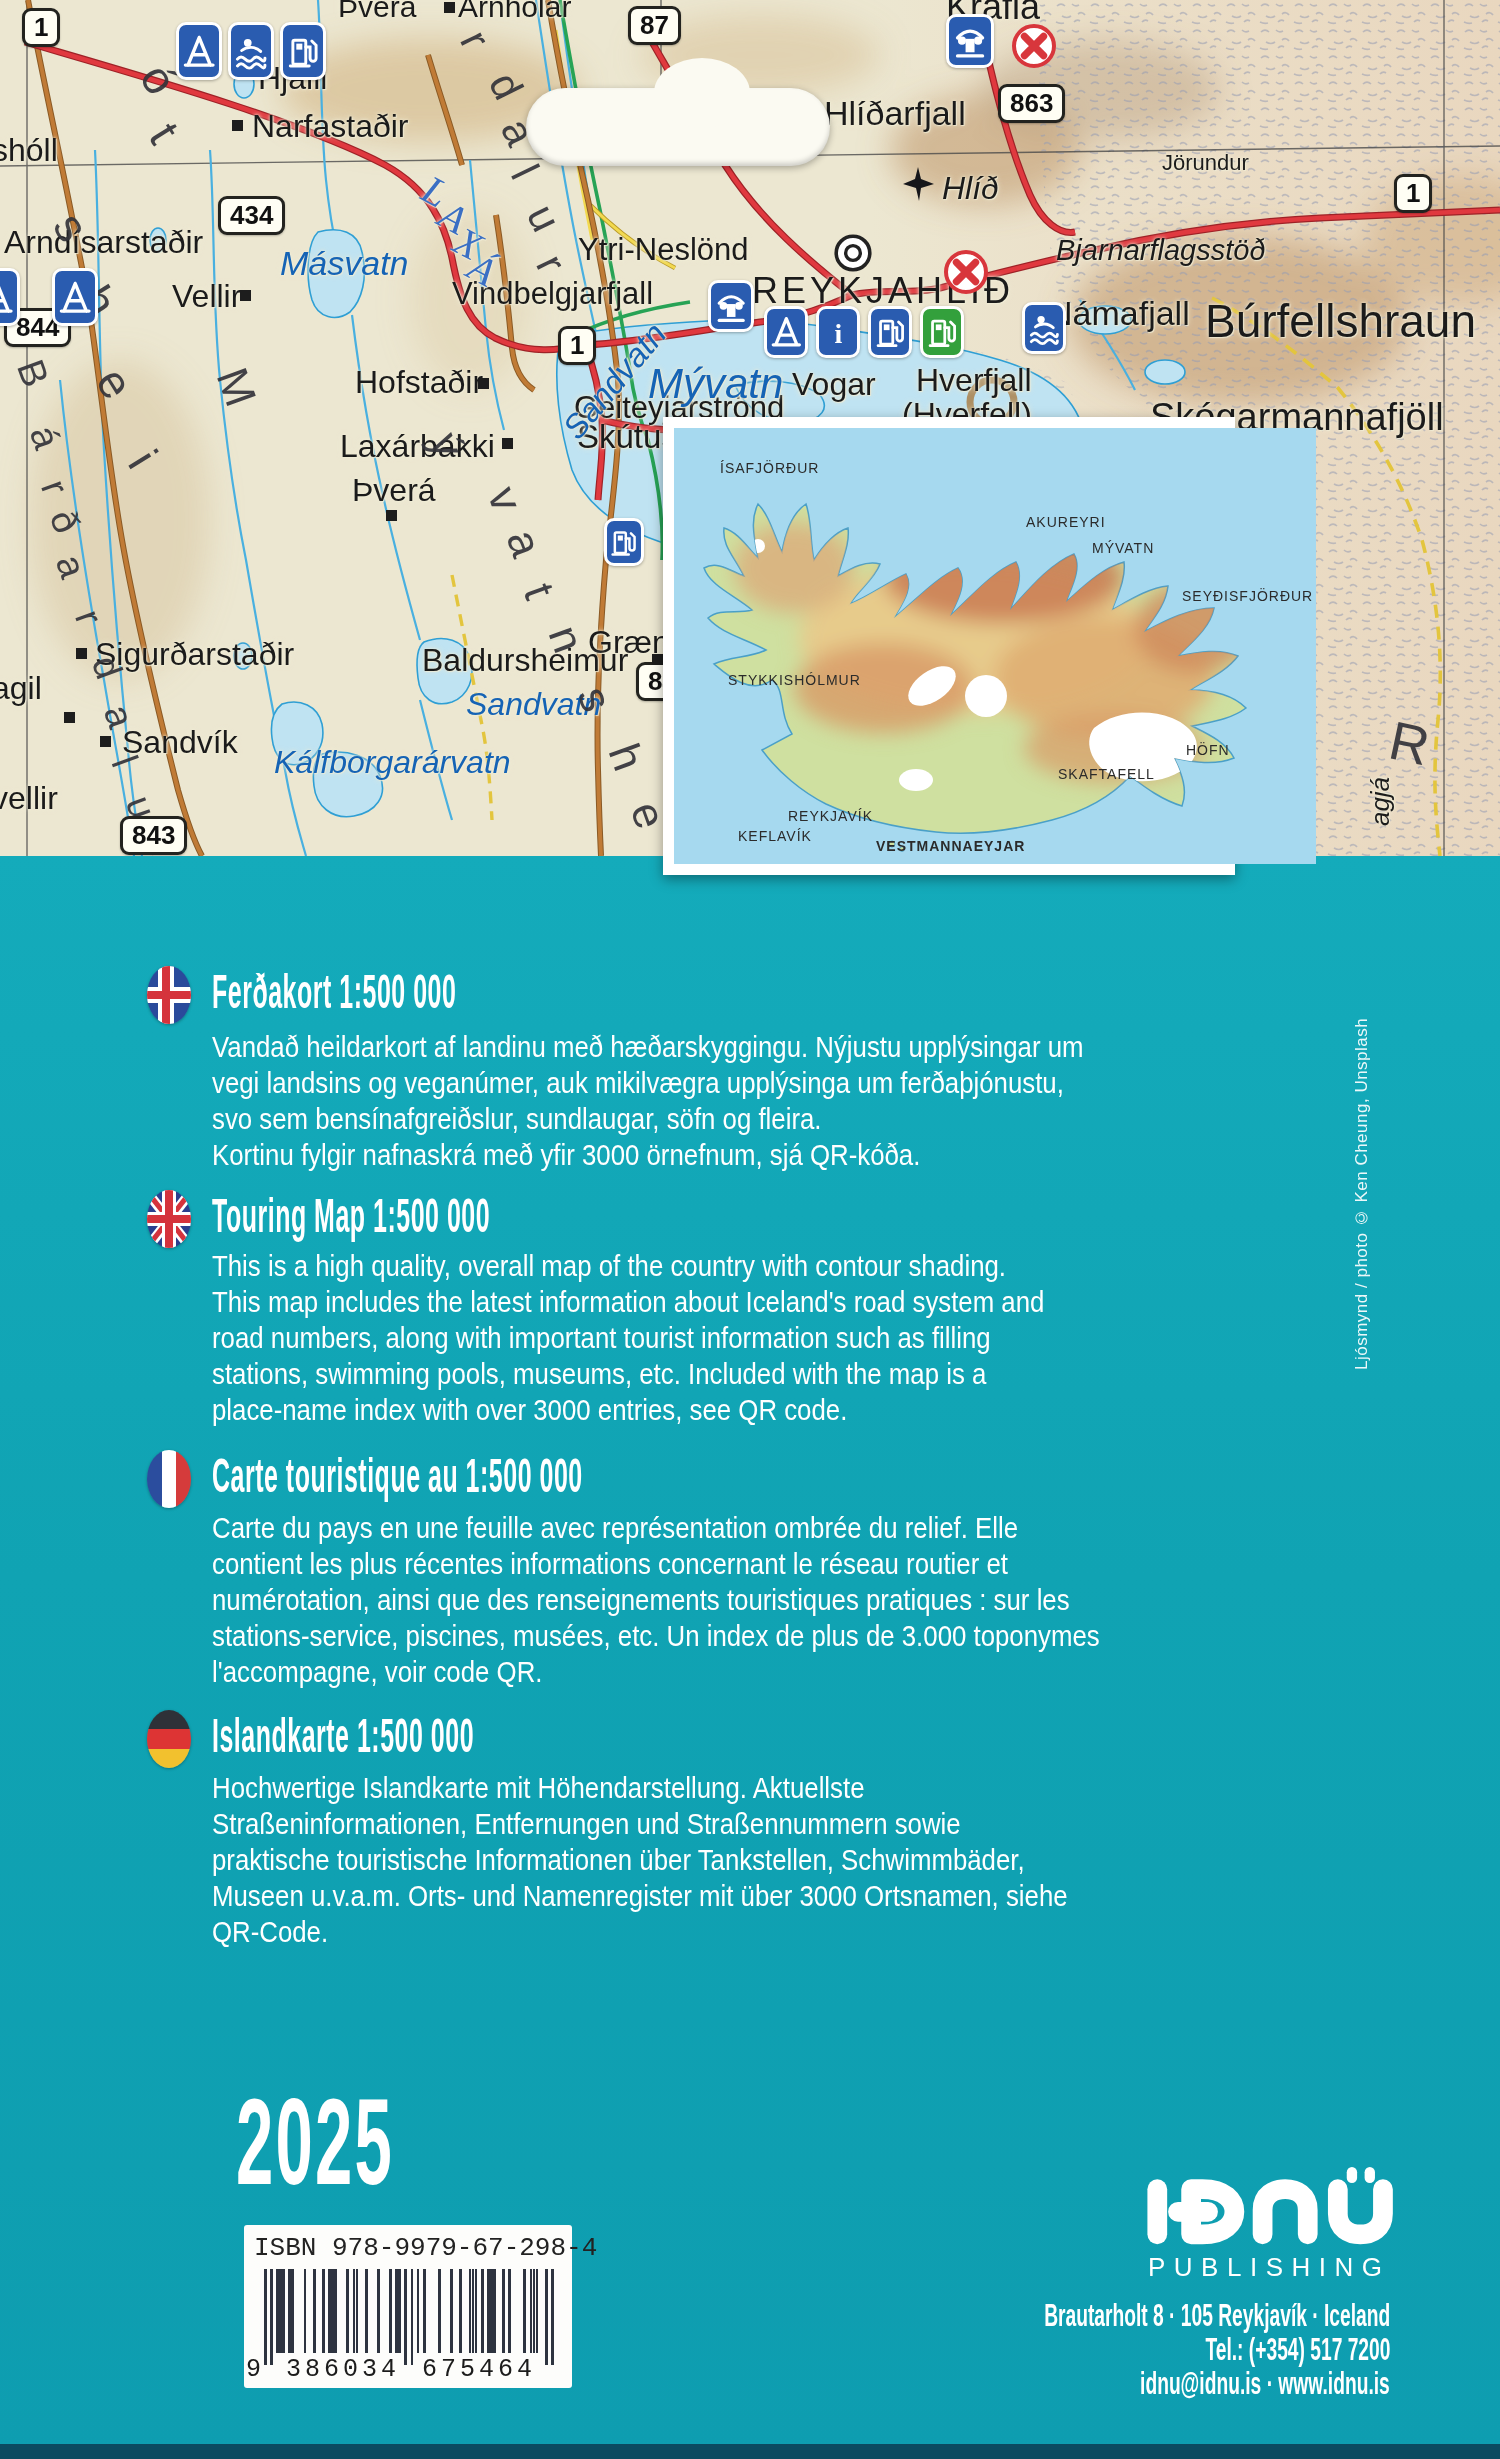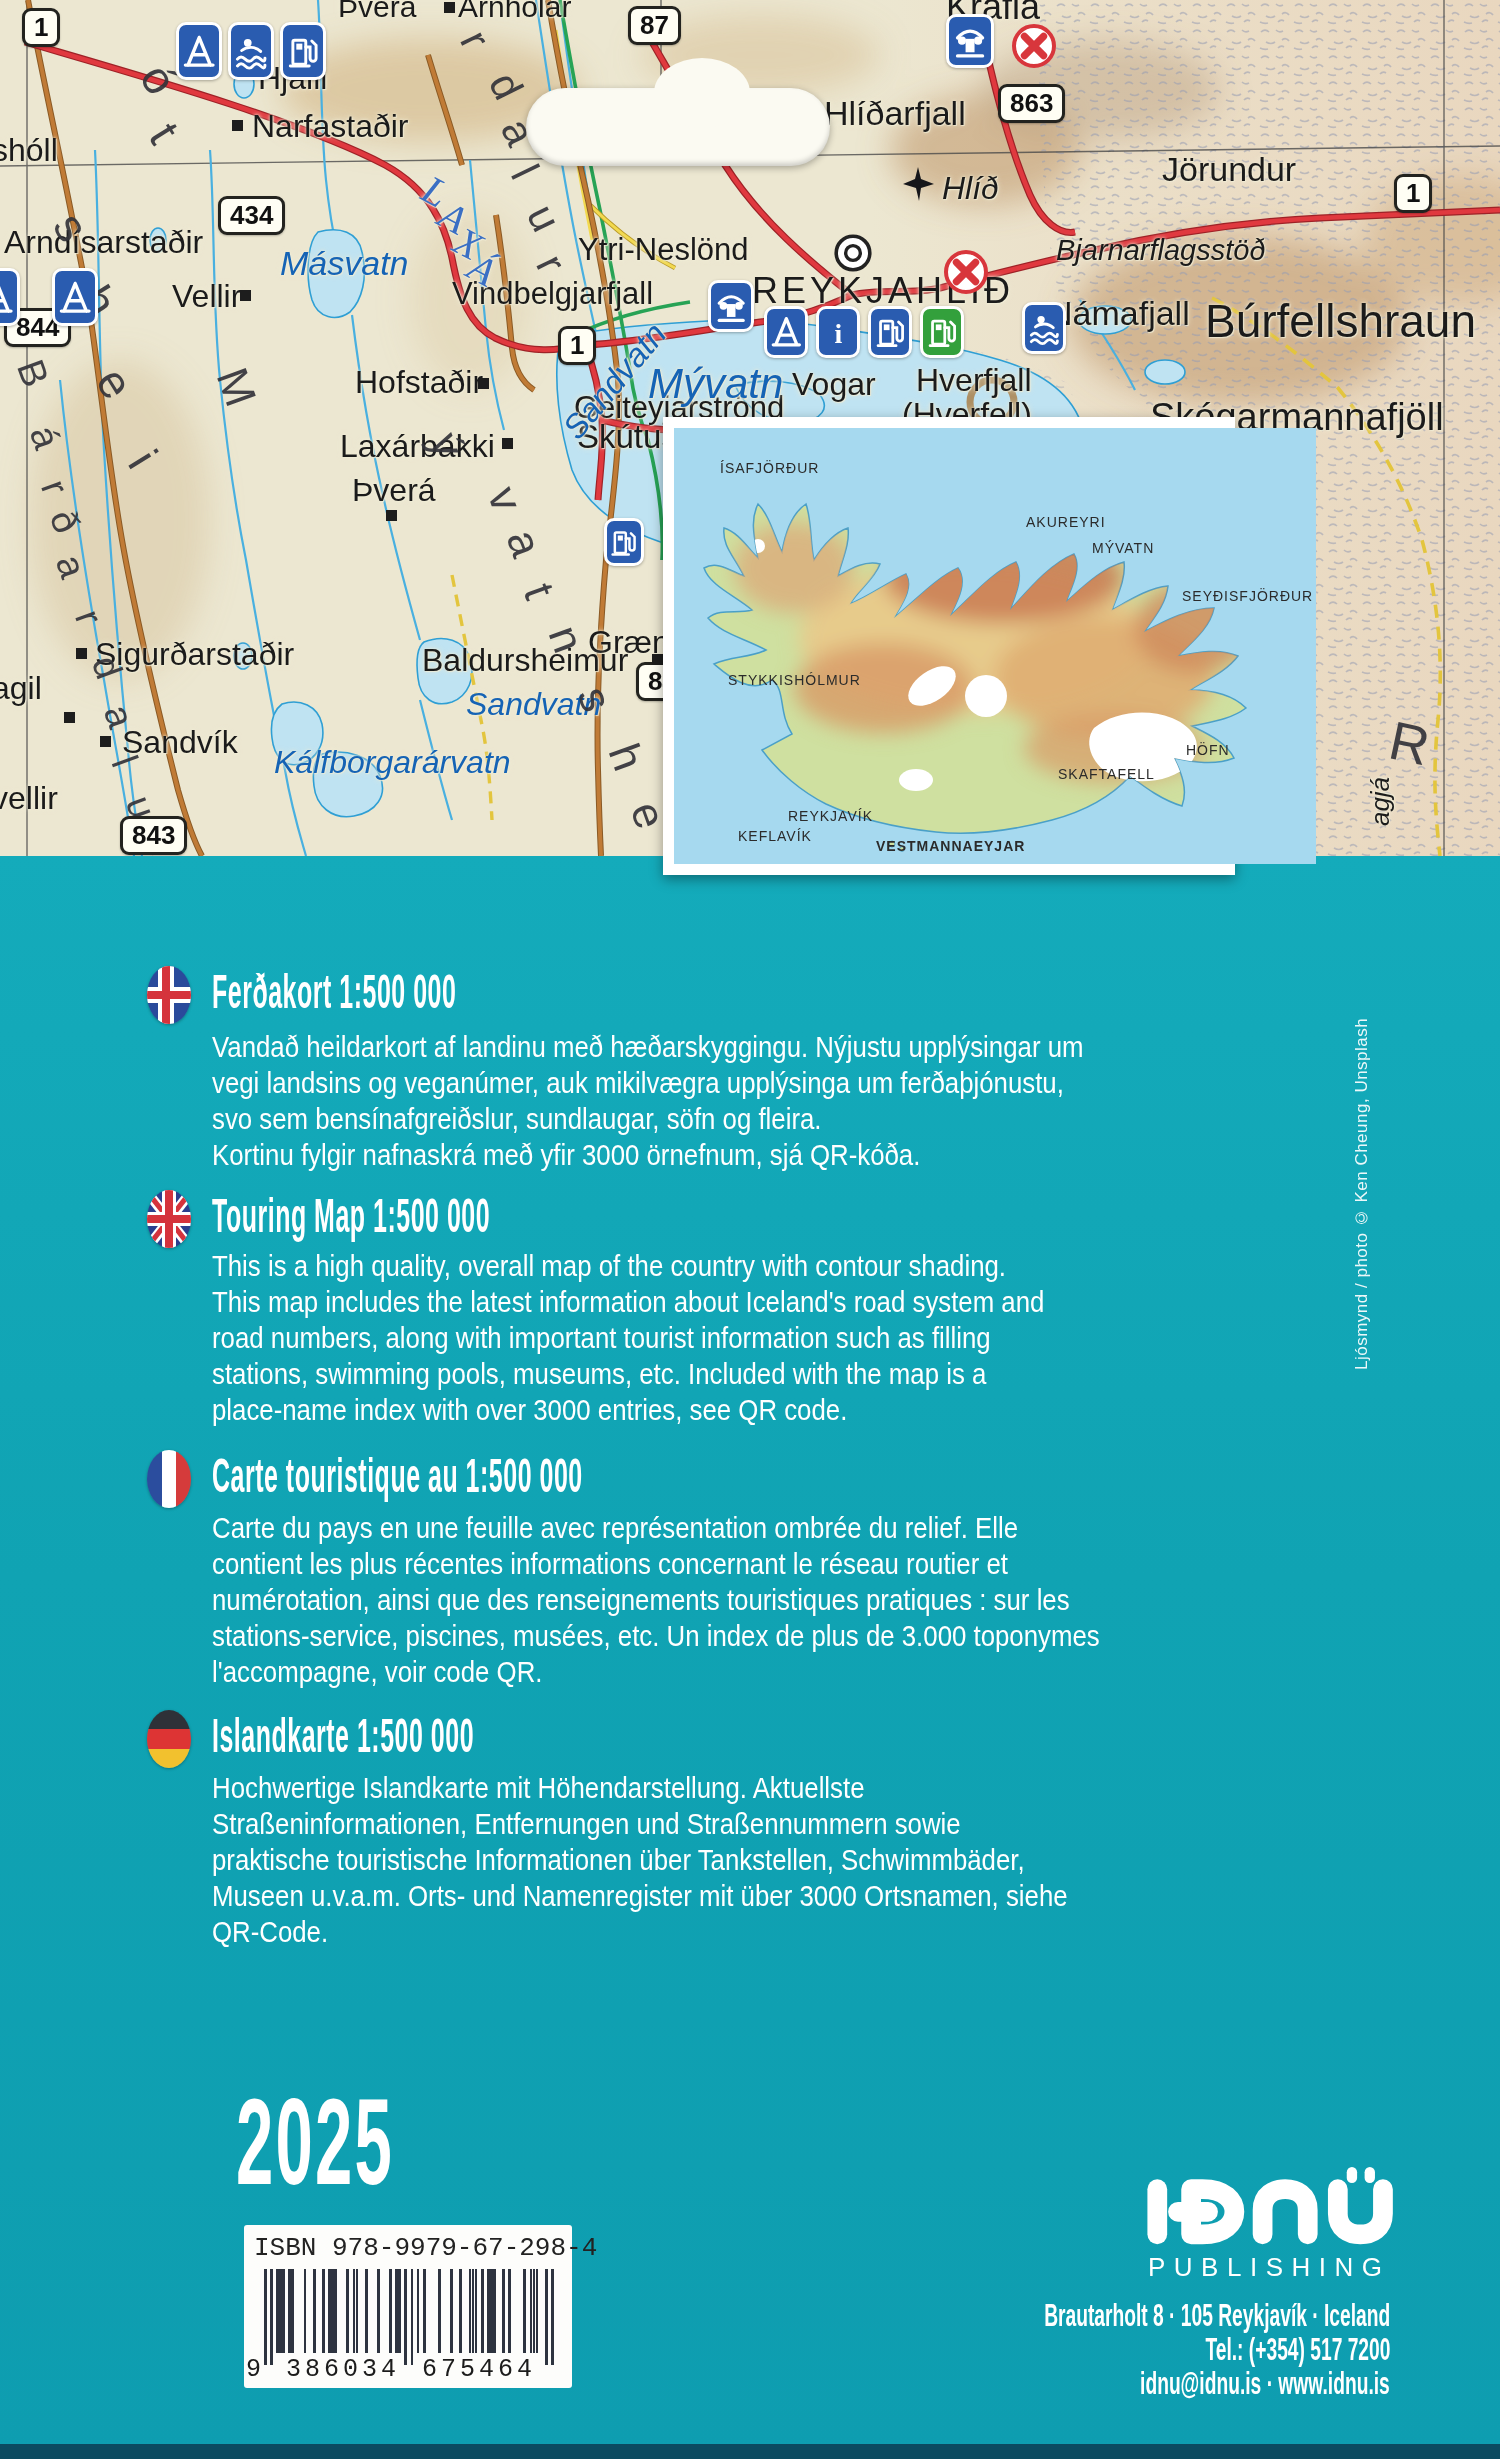--- a/index.html
+++ b/index.html
@@ -189,21 +189,21 @@
 
     <circle cx="992" cy="402" r="22" fill="none" stroke="#a9793f" stroke-width="7" opacity=".8"></circle>
   </svg>
 
   <div id="map-labels">
       <div class="map-label" style="left: 258px; top: 60px; font-size: 32px;">Hjalli</div>
       <div class="map-label" style="left: 252px; top: 108px; font-size: 32px;">Narfastaðir</div>
       <div class="map-label" style="left: 338px; top: -10px; font-size: 30px;">Þverá</div>
       <div class="map-label" style="left: 458px; top: -10px; font-size: 30px;">Arnhólar</div>
       <div class="map-label" style="left: 946px; top: -14px; font-size: 36px;">Krafla</div>
-      <div class="map-label" style="left: 1162px; top: 150px; font-size: 34px;">Jörundur</div>
+      <div class="map-label" style="left: 1162px; top: 150px; font-size: 22px;">Jörundur</div>
       <div class="map-label" style="left: 824px; top: 94px; font-size: 34px;">Hlíðarfjall</div>
       <div class="map-label" style="font-style: italic; left: 942px; top: 170px; font-size: 32px;">Hlíð</div>
       <div class="map-label" style="font-style: italic; left: 1056px; top: 234px; font-size: 29px;">Bjarnarflagsstöð</div>
       <div class="map-label caps" style="left: 752px; top: 270px; font-size: 36px;">REYKJAHLÍÐ</div>
       <div class="map-label" style="left: 1048px; top: 282px; font-size: 34px; margin-top: 12px;">Námafjall</div>
       <div class="map-label" style="left: 1205px; top: 294px; font-size: 46px;">Búrfellshraun</div>
       <div class="map-label" style="left: 578px; top: 232px; font-size: 31px;">Ytri-Neslönd</div>
       <div class="map-label" style="left: 452px; top: 276px; font-size: 31px;">Vindbelgjarfjall</div>
       <div class="map-label" style="left: 574px; top: 390px; font-size: 31px;">Geiteyjarströnd</div>
       <div class="map-label" style="left: 792px; top: 366px; font-size: 32px;">Vogar</div>

